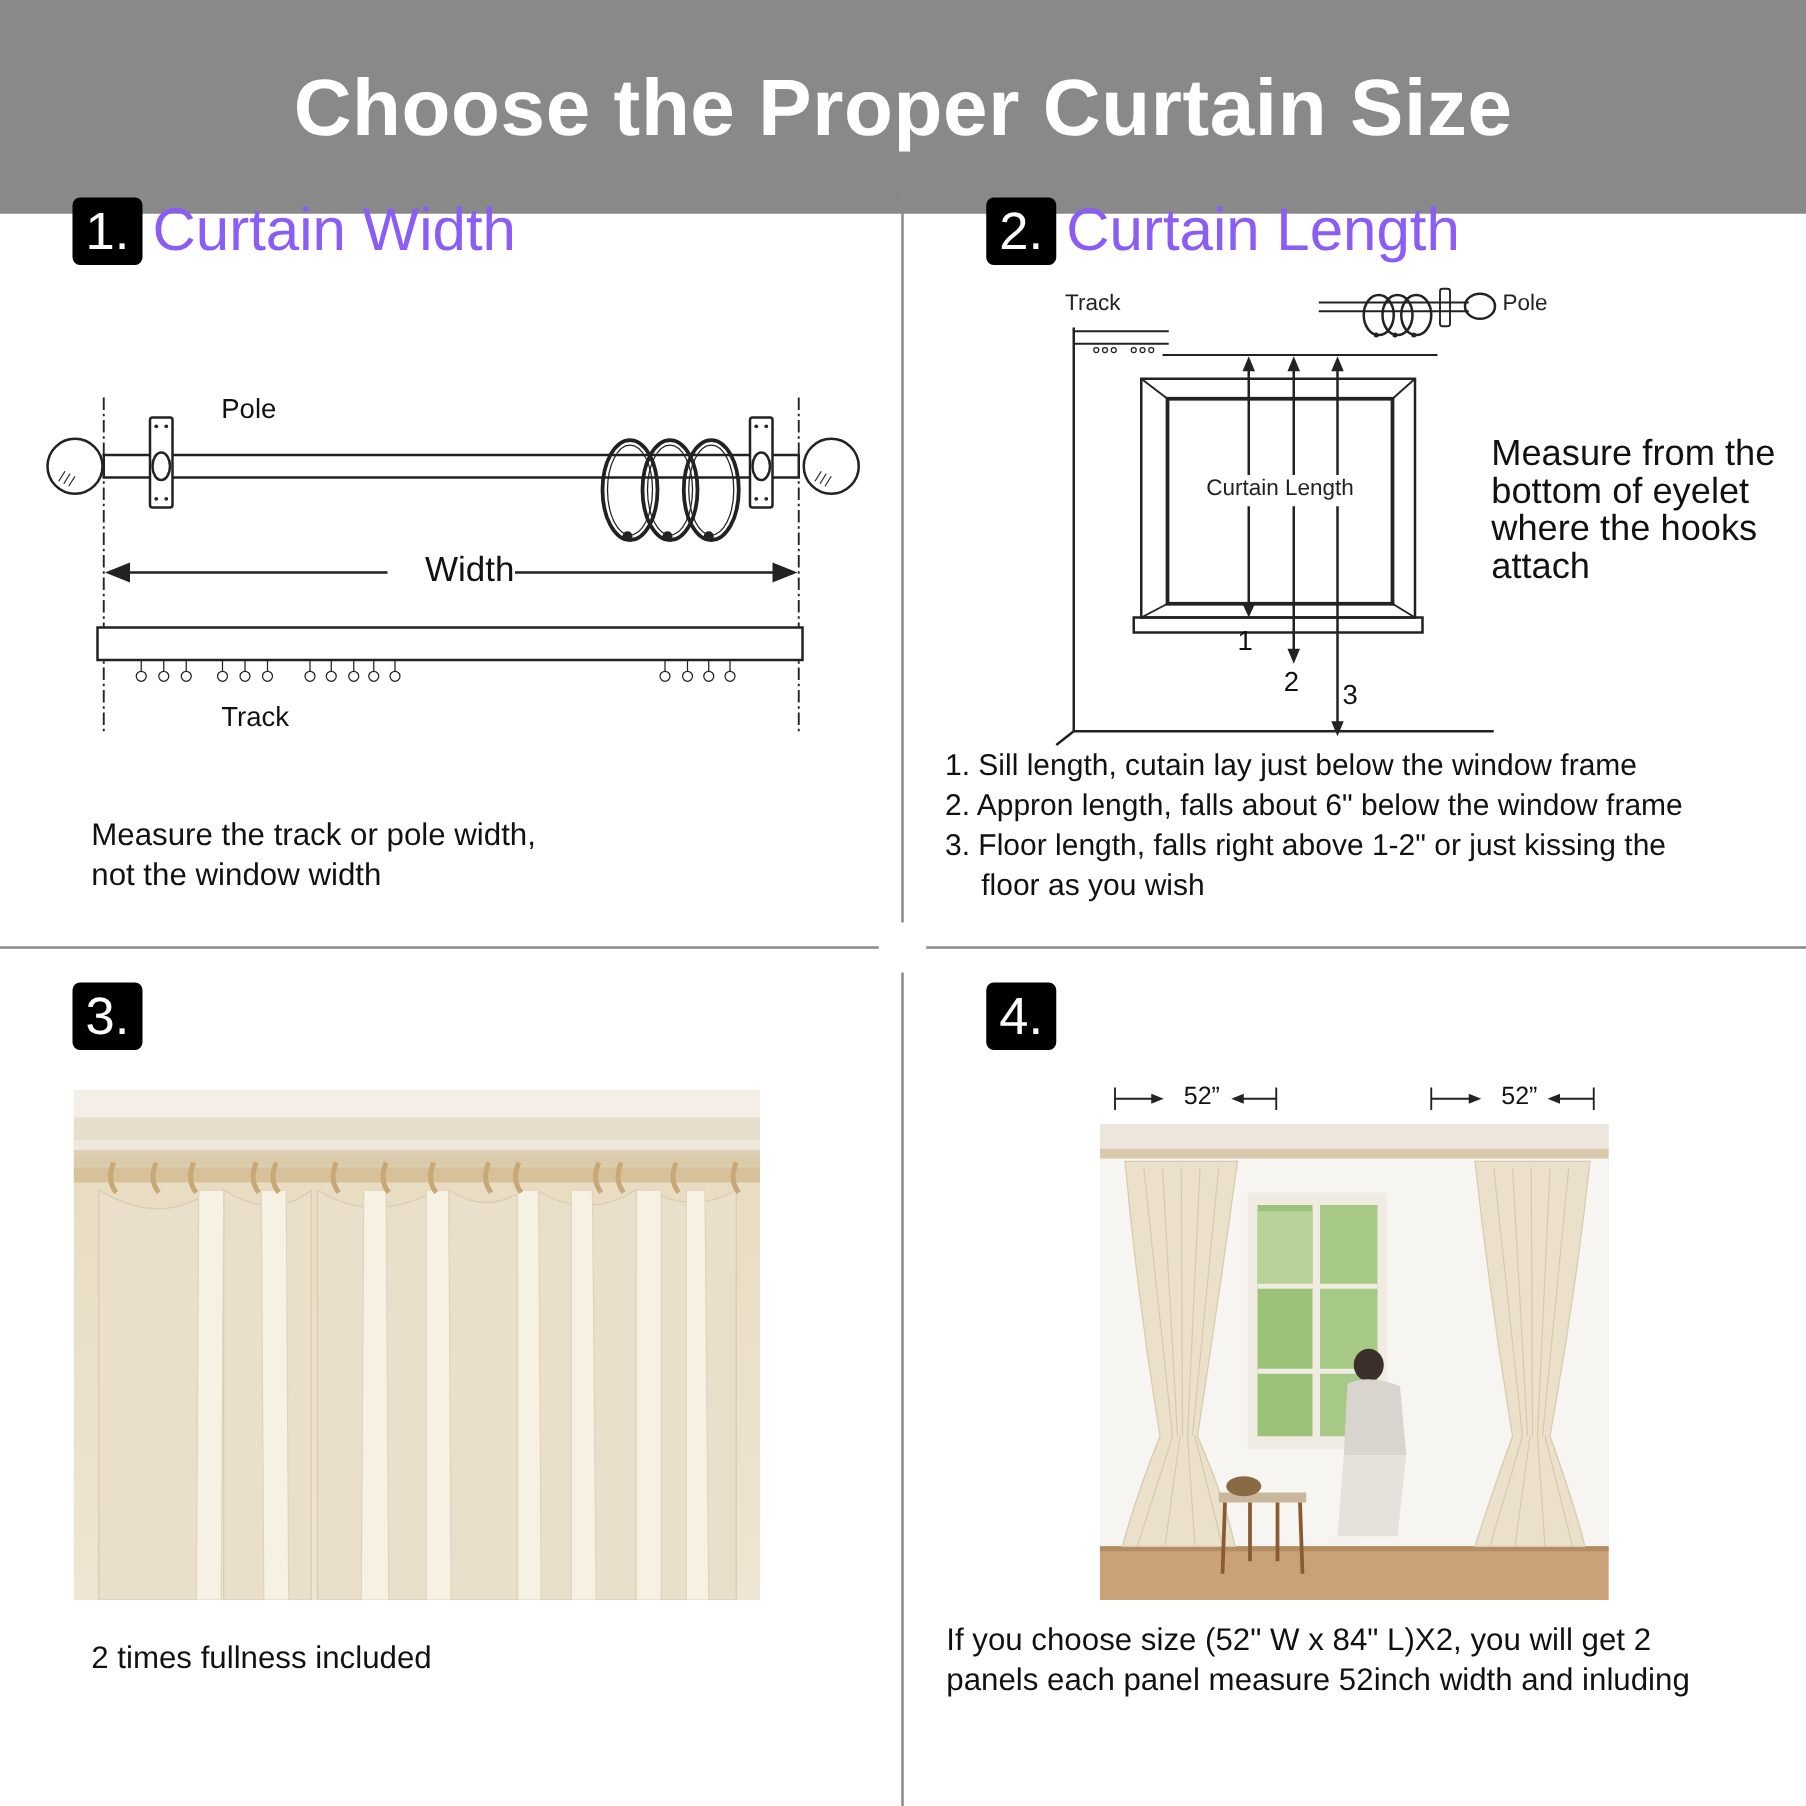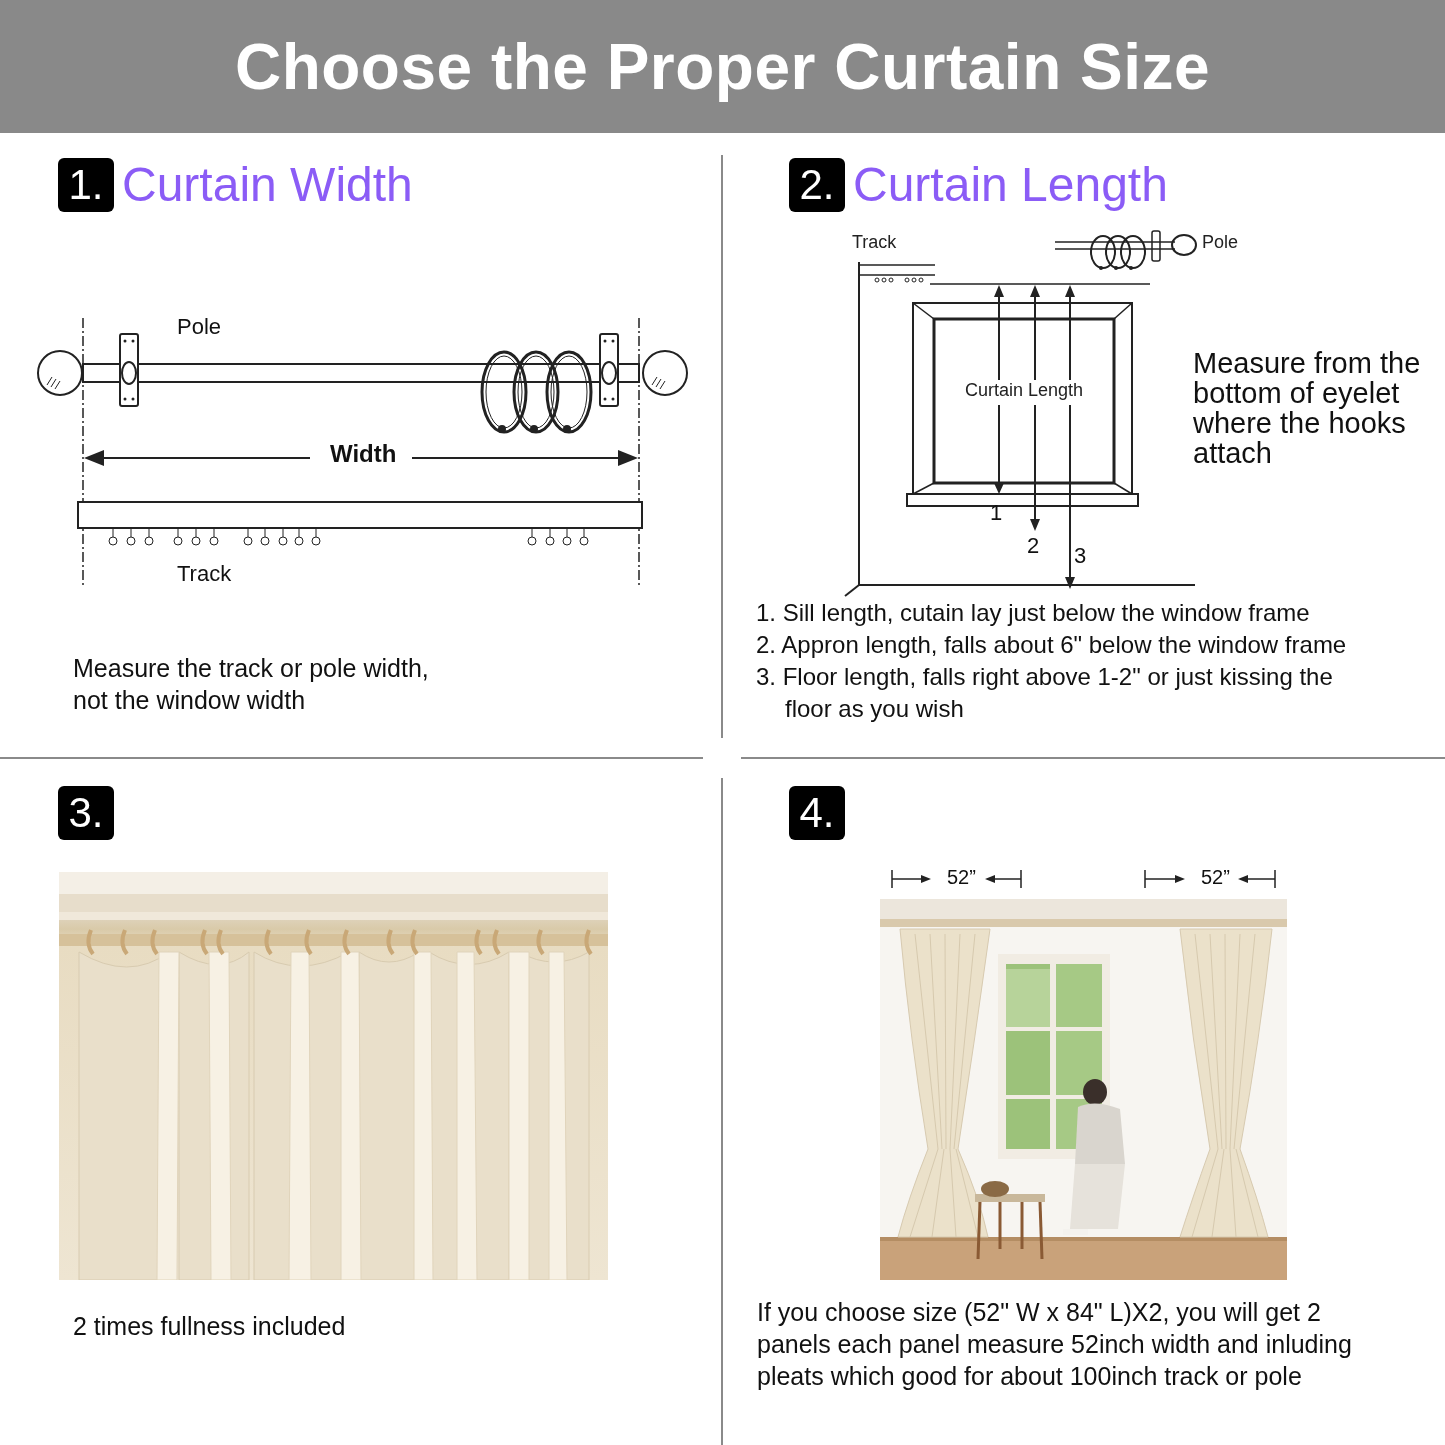--- a/index.html
+++ b/index.html
@@ -1,17 +1,17 @@
 <!DOCTYPE html>
 <html><head>
 <meta charset="utf-8">
 <style>
   html, body { margin:0; padding:0; background:#ffffff; }
   body { width:1445px; height:1445px; position:relative; overflow:hidden; font-family:"Liberation Sans", sans-serif; color:#111; }
-  .banner { position:absolute; left:0; top:0; width:1445px; height:133px; background:#898989; display:flex; align-items:center; justify-content:center; }
+  .banner { position:absolute; left:0; top:0; width:1445px; height:171px; background:#898989; display:flex; align-items:center; justify-content:center; }
   .banner h1 { margin:0; color:#ffffff; font-size:64px; font-weight:bold; letter-spacing:0.5px; font-family:"Liberation Sans", sans-serif; }
   .vline { position:absolute; width:2px; background:#8a8a8a; }
   .hline { position:absolute; height:2px; background:#8a8a8a; }
   .sec-title { position:absolute; display:flex; align-items:center; gap:8px; }
   .num-badge { background:#000; color:#fff; border-radius:6px; font-size:42px; height:54px; width:56px; display:flex; align-items:center; justify-content:center; font-family:"Liberation Sans", sans-serif; }
   .sec-title .label { font-size:48px; color:#8b5cf6; font-family:"Liberation Sans", sans-serif; }
   .para { position:absolute; font-size:25px; line-height:32px; color:#111; }
   .para div { white-space:nowrap; }
   .lbl { position:absolute; font-size:22px; color:#111; white-space:nowrap; }
   .lbl-sm { position:absolute; font-size:18px; color:#222; white-space:nowrap; }
@@ -113,21 +113,21 @@
       <circle cx="133" cy="341" r="1.5"></circle>
     <circle cx="125" cy="399" r="1.5"></circle>
       <circle cx="133" cy="399" r="1.5"></circle>
     <circle cx="605" cy="341" r="1.5"></circle>
       <circle cx="613" cy="341" r="1.5"></circle>
     <circle cx="605" cy="399" r="1.5"></circle>
       <circle cx="613" cy="399" r="1.5"></circle>
   </g>
 </svg>
 <div class="lbl" style="left:177px; top:314px;">Pole</div>
-<div class="lbl" style="left:330px; top:440px; font-size:24px;font-weight:bold;">Width</div>
+<div class="lbl" style="left:340px; top:440px; font-size:28px;">Width</div>
 <div class="lbl" style="left:177px; top:561px;">Track</div>
 
 <div class="para" style="left:73px; top:652px;">
   <div>Measure the track or pole width,</div>
   <div>not the window width</div>
 </div>
 
 <div class="sec-title" style="left:789px; top:157px;">
   <div class="num-badge">2.</div>
   <div class="label">Curtain Length</div>
@@ -338,14 +338,13 @@
     <line x1="160" y1="303" x2="162" y2="360" stroke="#8a5a34" stroke-width="3"></line>
     <line x1="120" y1="303" x2="120" y2="350" stroke="#8a5a34" stroke-width="3"></line>
     <line x1="142" y1="303" x2="142" y2="350" stroke="#8a5a34" stroke-width="3"></line>
     <ellipse cx="115" cy="290" rx="14" ry="8" fill="#8a6a45"></ellipse>
   </svg>
 </div>
 
 <div class="para" style="left:757px; top:1296px; font-size:25px; line-height:32px;">
   <div>If you choose size (52" W x 84" L)X2, you will get 2</div>
   <div>panels each panel measure 52inch width and inluding</div>
-  <div>pleats which good for about 100inch track or pole</div>
 </div>
 
 </body></html>

